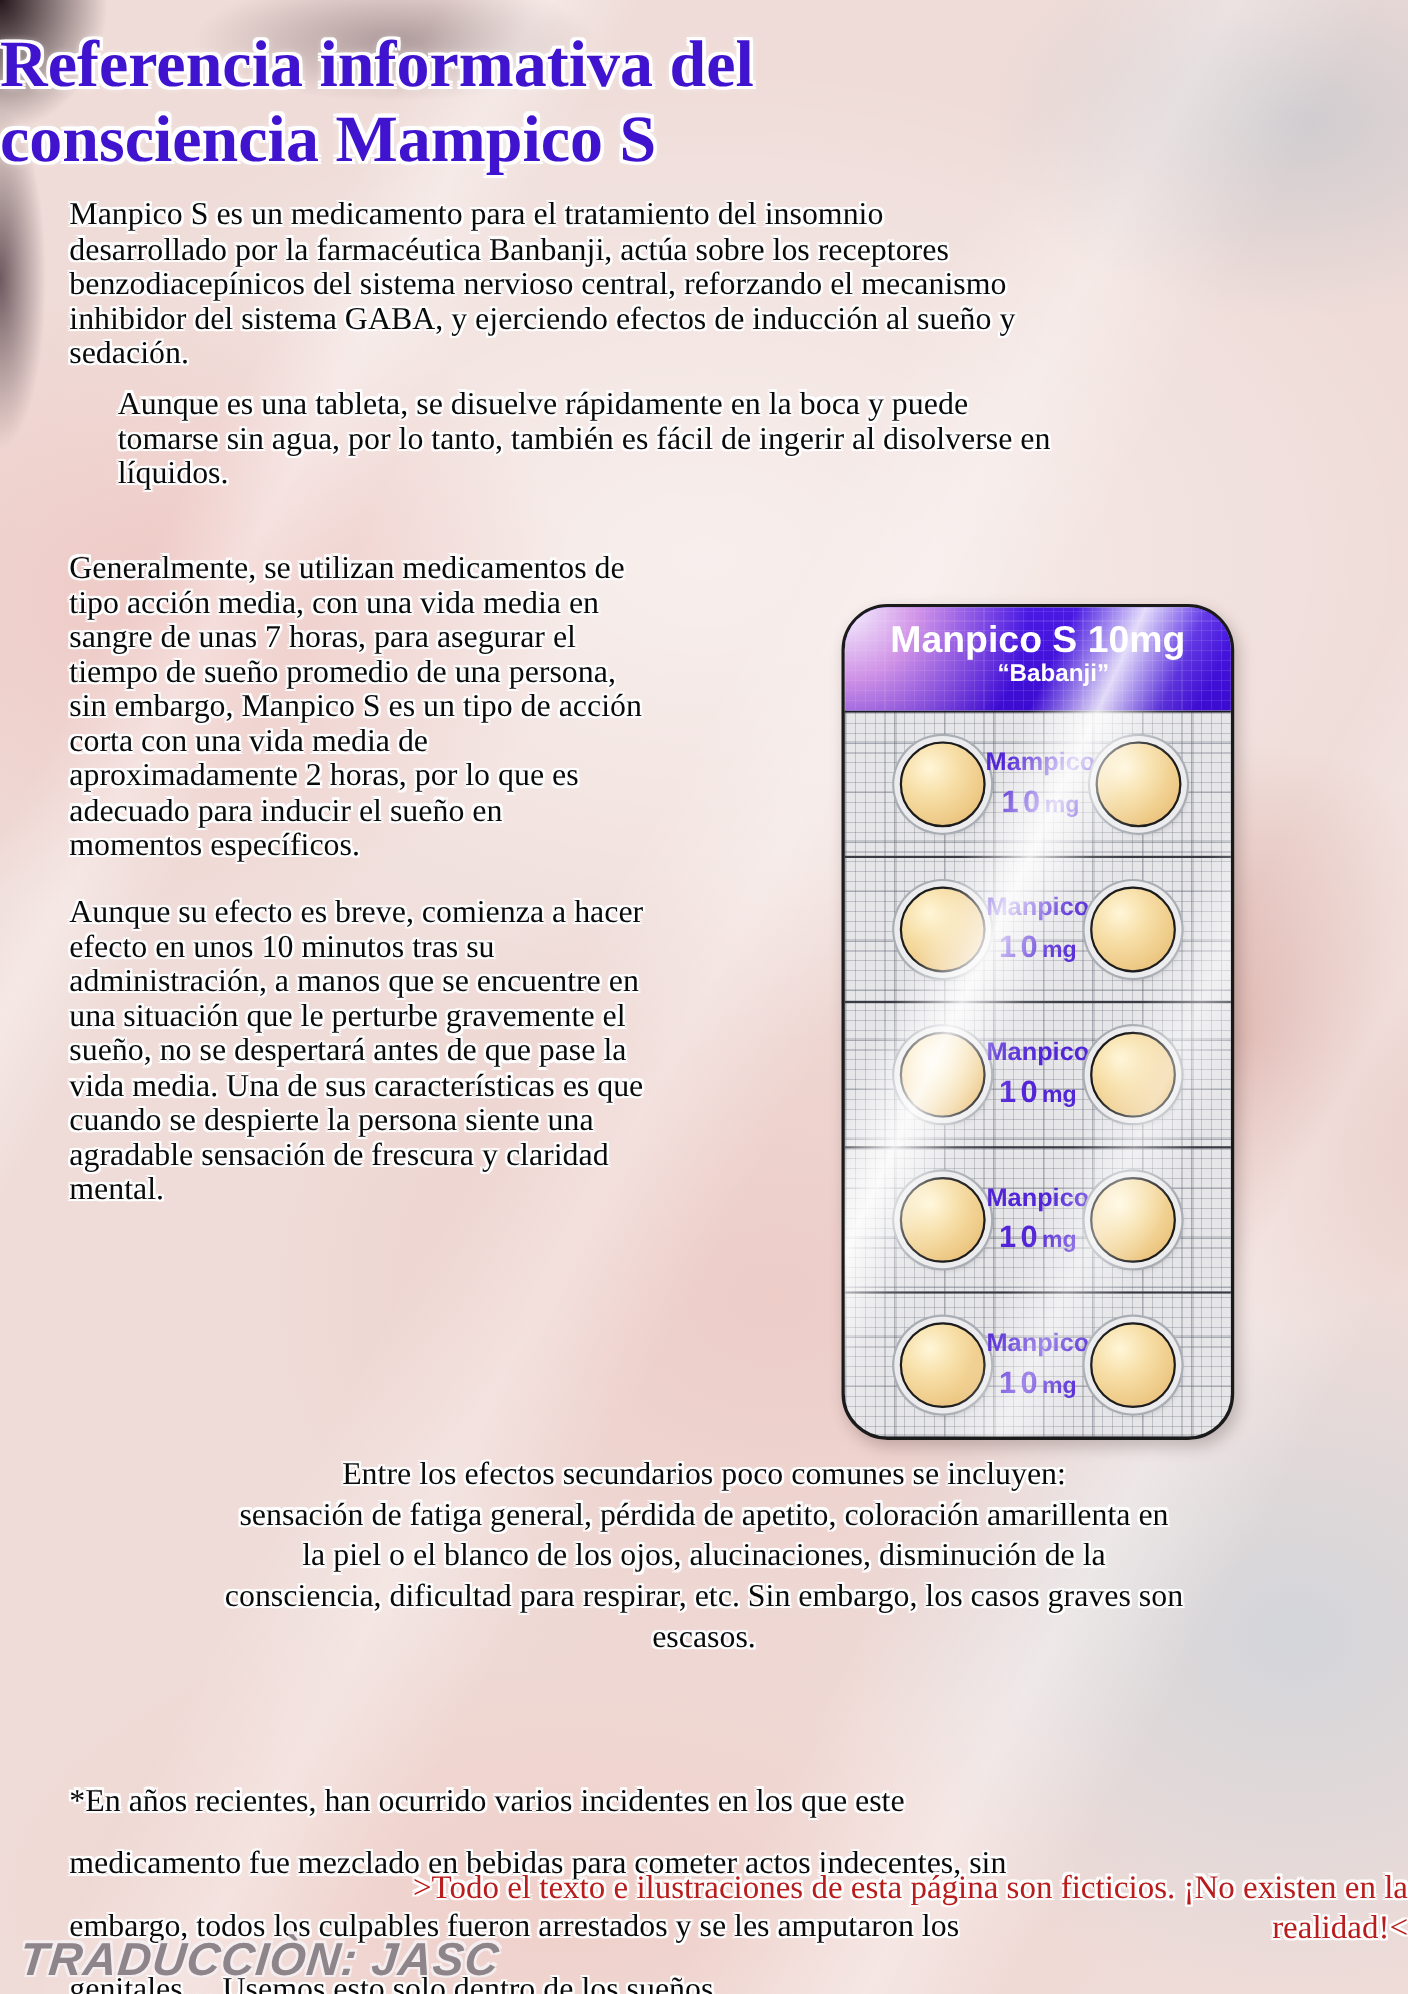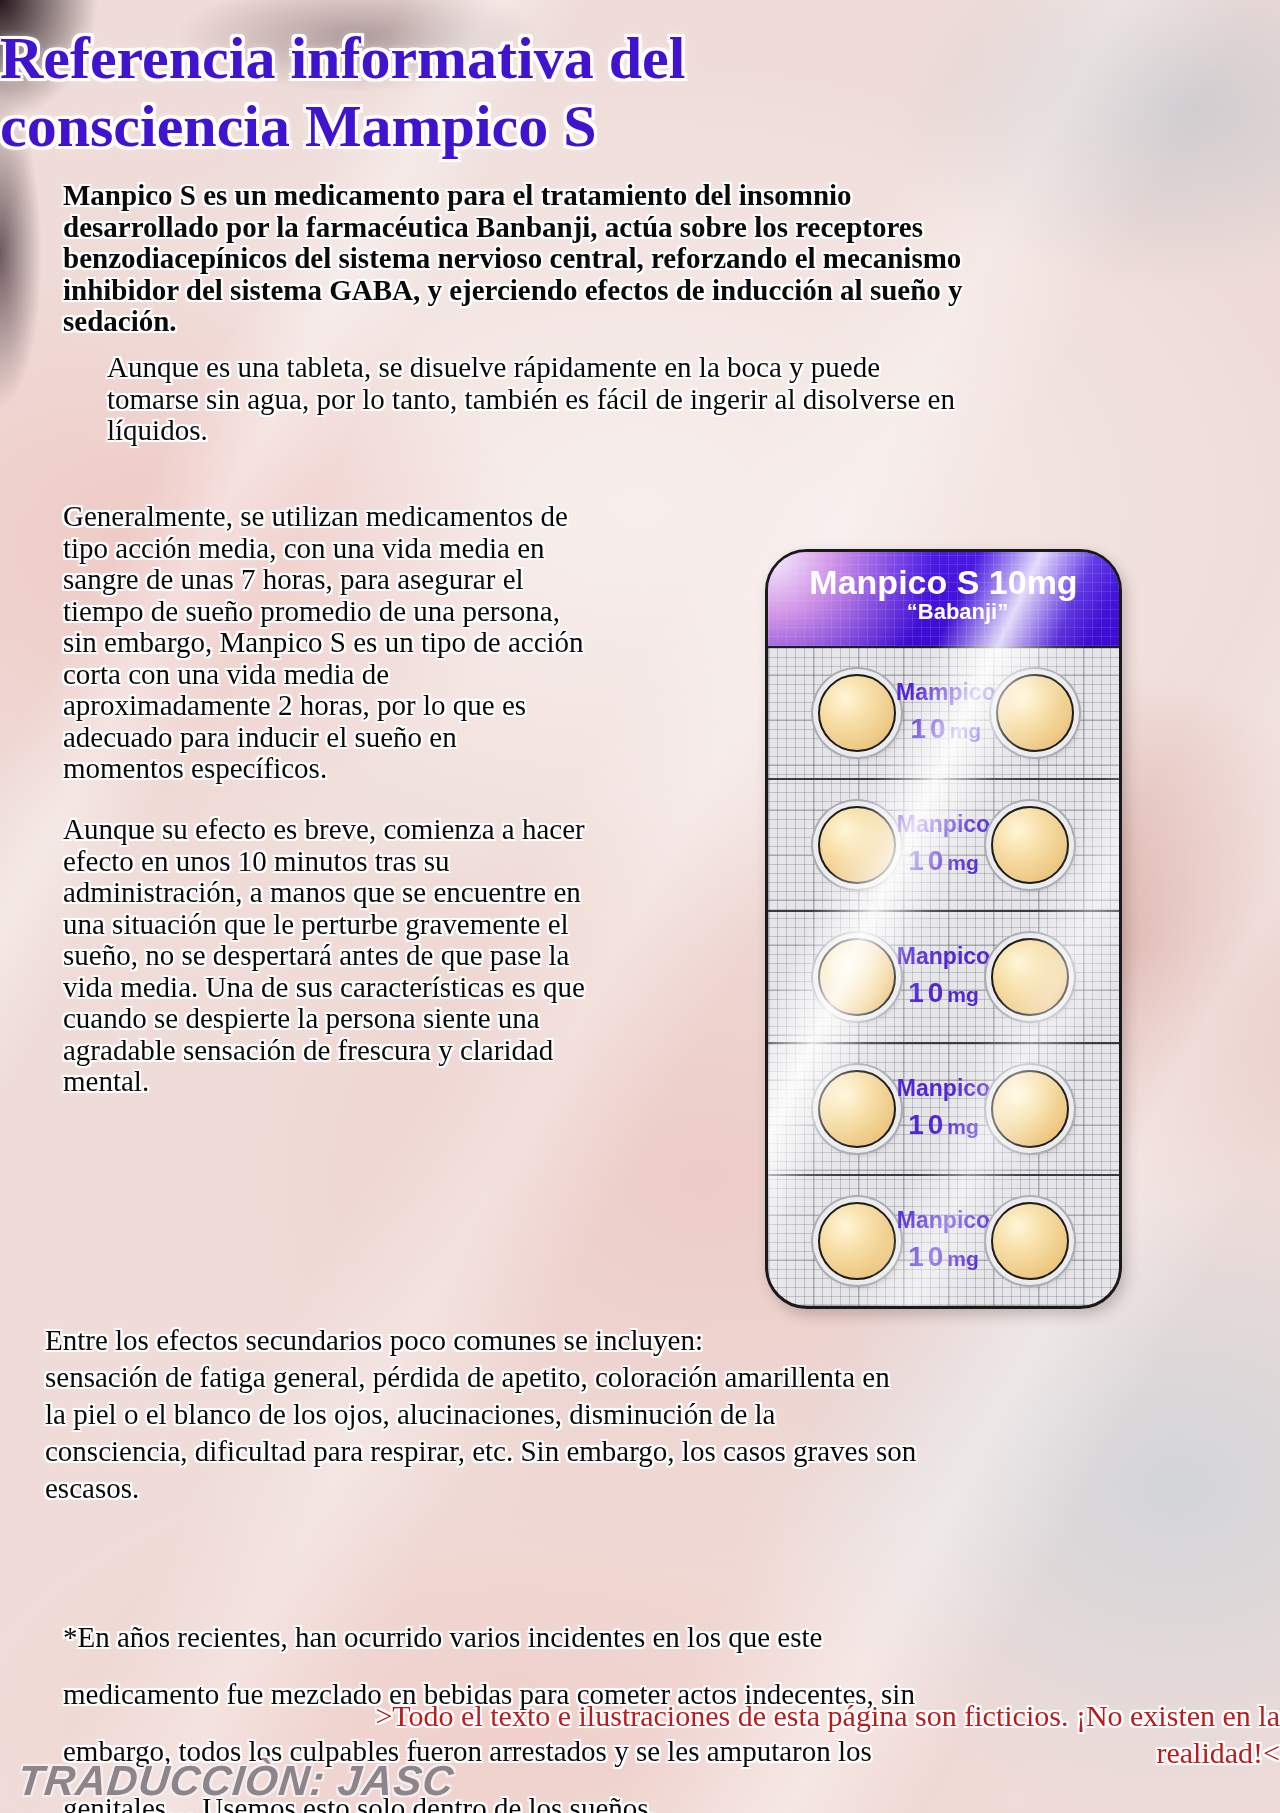--- a/index.html
+++ b/index.html
@@ -38,25 +38,25 @@
     font:700 60px/68px "Liberation Serif",serif;color:#4013cf;
     text-shadow:
       -3px -3px 0 #fff, 3px -3px 0 #fff, -3px 3px 0 #fff, 3px 3px 0 #fff,
       -3px 0 0 #fff, 3px 0 0 #fff, 0 -3px 0 #fff, 0 3px 0 #fff,
       0 0 8px #fff;
   }
   .para{
     position:absolute;margin:0;color:#0a0a0a;white-space:pre-line;
     font:400 29px/31.5px "Liberation Serif",serif;
   }
-  #p1{top:180px;left:63px;width:1000px;font-weight:bold;}
+  #p1{top:180px;left:63px;width:1000px;}
   #p2{top:352px;left:63px;width:1000px;margin-left:44px;}
   #p3{top:501px;left:63px;width:615px;}
   #p4{top:814px;left:63px;width:615px;}
-  #p5{top:1322px;left:45px;width:1170px;line-height:37px;}
+  #p5{top:1322px;left:55px;width:1170px;line-height:37px;text-align:center;}
   #p6{top:1609px;left:63px;width:1170px;line-height:57px;}
   .footer-note{
     position:absolute;top:1697px;left:0;right:0;margin:0;text-align:right;
     font:400 30px/37px "Liberation Serif",serif;color:#b91c1c;white-space:pre-line;
   }
   .watermark{
     position:absolute;left:18px;top:1758px;margin:0;
     font:italic 700 42px/46px "Liberation Sans",sans-serif;
     color:#8d8589;letter-spacing:1px;transform:skewX(-6deg);
     text-shadow:-2px -2px 0 #f5eef0, 2px -2px 0 #f5eef0, -2px 2px 0 #f5eef0, 2px 2px 0 #f5eef0;

